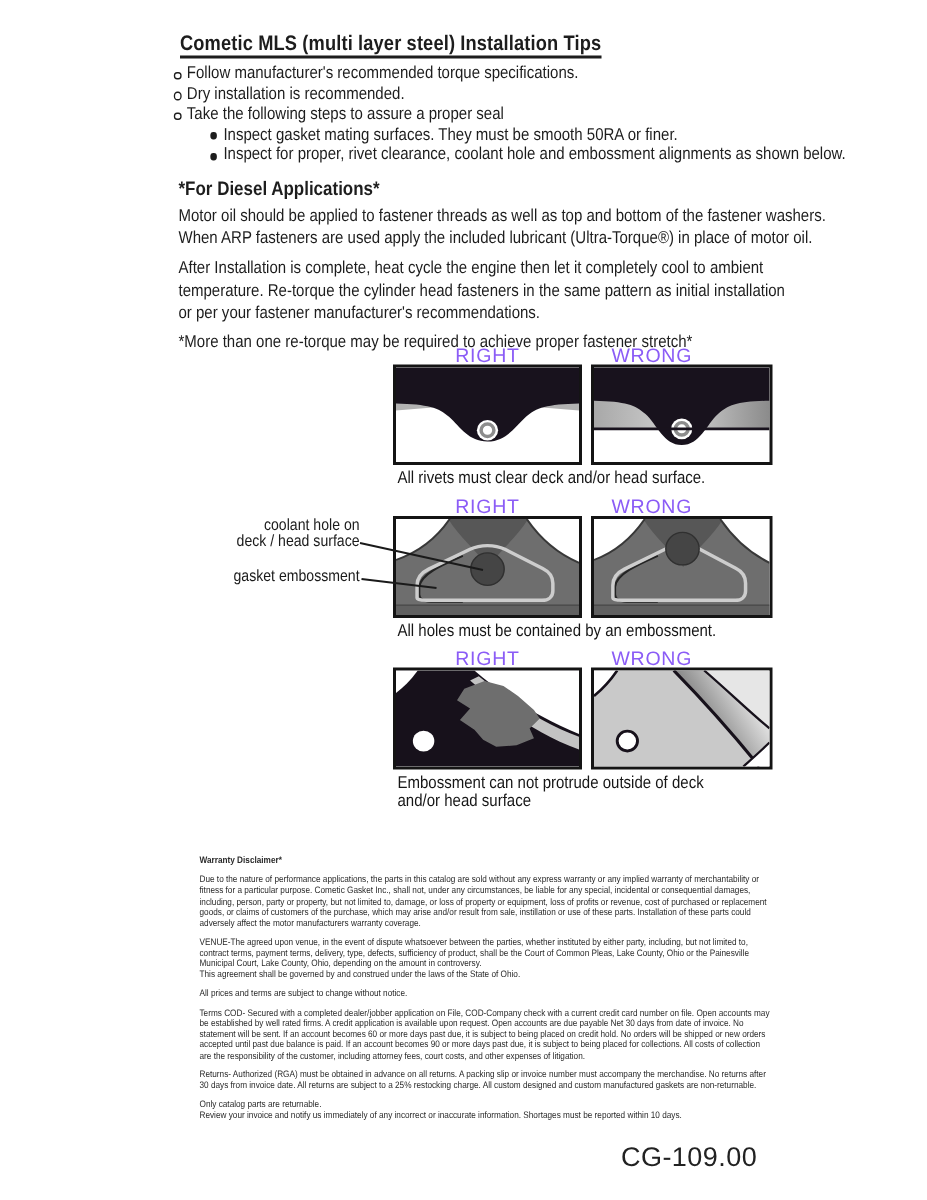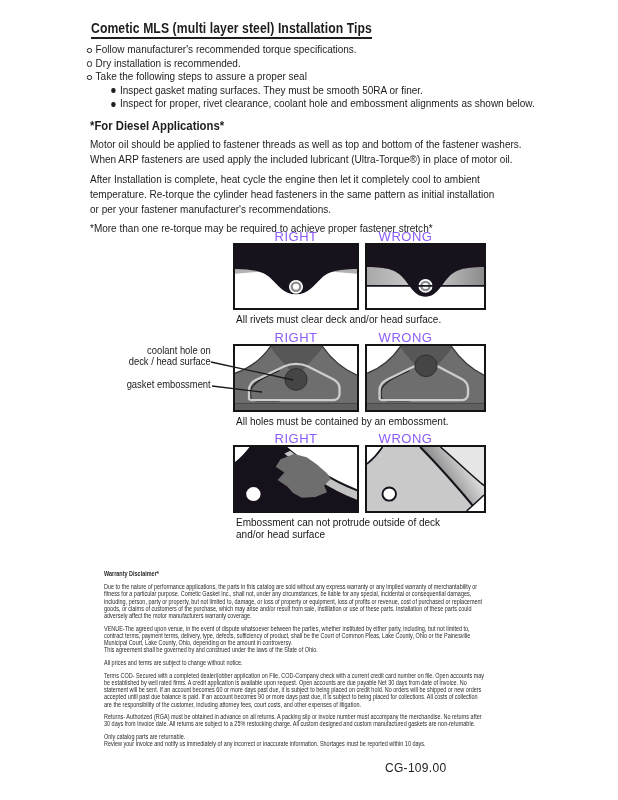--- a/index.html
+++ b/index.html
@@ -1,18 +1,18 @@
 <!DOCTYPE html>
 <html><head>
 <meta charset="utf-8">
 <style>
   html,body { margin:0; padding:0; background:#ffffff; }
   .page {
     position:relative; width:588px; height:800px; background:#ffffff; overflow:hidden;
-    font-family:"Liberation Sans", sans-serif; color:#1d1d1d;
+    font-family:"Liberation Sans", sans-serif; color:#1d1d1d;margin-left:29px;
   }
   .txt-scale { transform:scaleX(0.87); transform-origin:0 0; }
 
   .title {
     position:absolute; left:91px; top:20px; font-size:14px; font-weight:bold;
     border-bottom:2px solid #1d1d1d; padding-bottom:1px; white-space:nowrap; letter-spacing:0.1px;
   }
 
   .tips { position:absolute; left:86px; top:43px; width:600px; font-size:11.5px; }
   .tip { position:relative; padding-left:11px; line-height:13.6px; white-space:nowrap; }
@@ -42,21 +42,21 @@
   .c1 { top:313px; } .c2 { top:415px; } .c3 { top:516px; }
 
   .ann { position:absolute; left:95px; width:133px; text-align:right; font-size:10.8px; line-height:11.4px; white-space:pre-line; color:#1a1a1a; }
   .ann1 { top:345px; } .ann2 { top:379px; }
   .leader { position:absolute; left:95px; top:338px; width:290px; height:70px; pointer-events:none; }
 
   .legal { position:absolute; left:104px; top:570px; width:520px; font-size:6.3px; line-height:7.2px; color:#2a2a2a; }
   .legal .lhead { font-weight:bold; margin:0 0 6px 0; }
   .legal p { margin:0 0 5.5px 0; white-space:pre-line; }
 
-  .pagenum { position:absolute; left:385px; top:761px; font-size:12px; color:#222222; letter-spacing:0.3px; }
+  .pagenum { position:absolute; left:385px; top:761px; font-size:18px; color:#222222; letter-spacing:0.3px; }
 </style>
 </head>
 <body>
 
 <div class="page">
 
   <div class="title txt-scale">Cometic MLS (multi layer steel) Installation Tips</div>
 
   <div class="tips txt-scale">
     <div class="tip">

